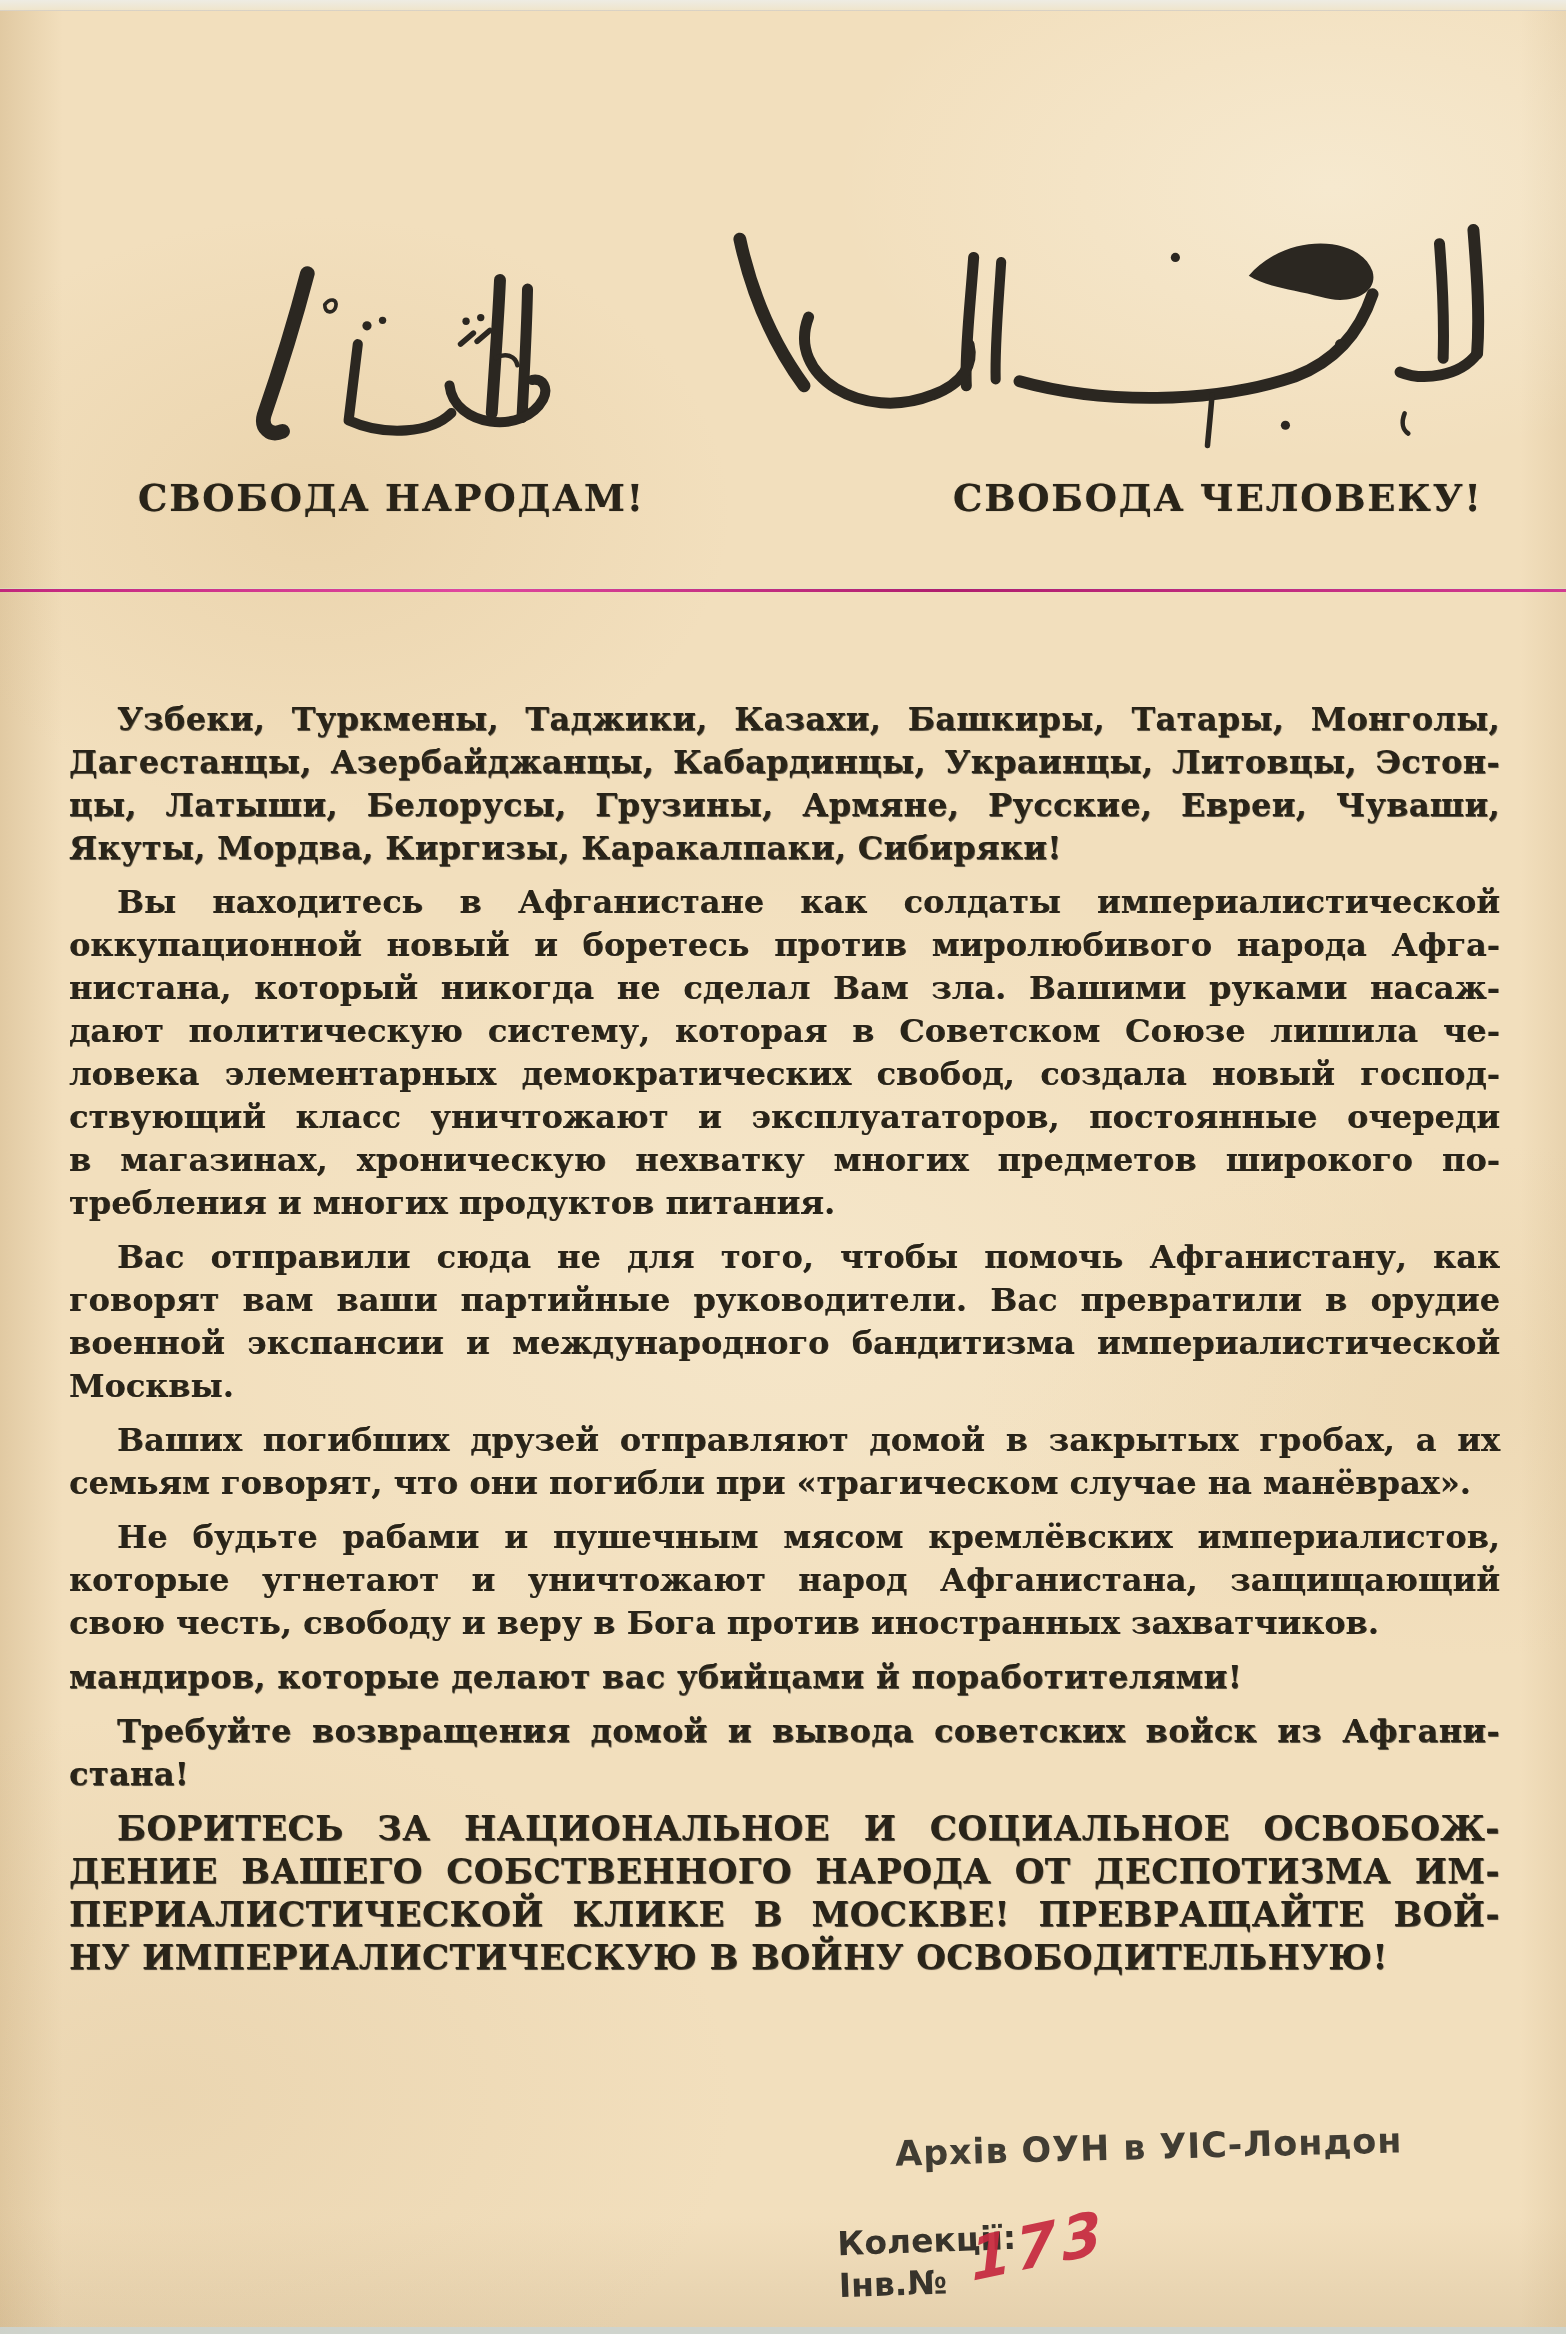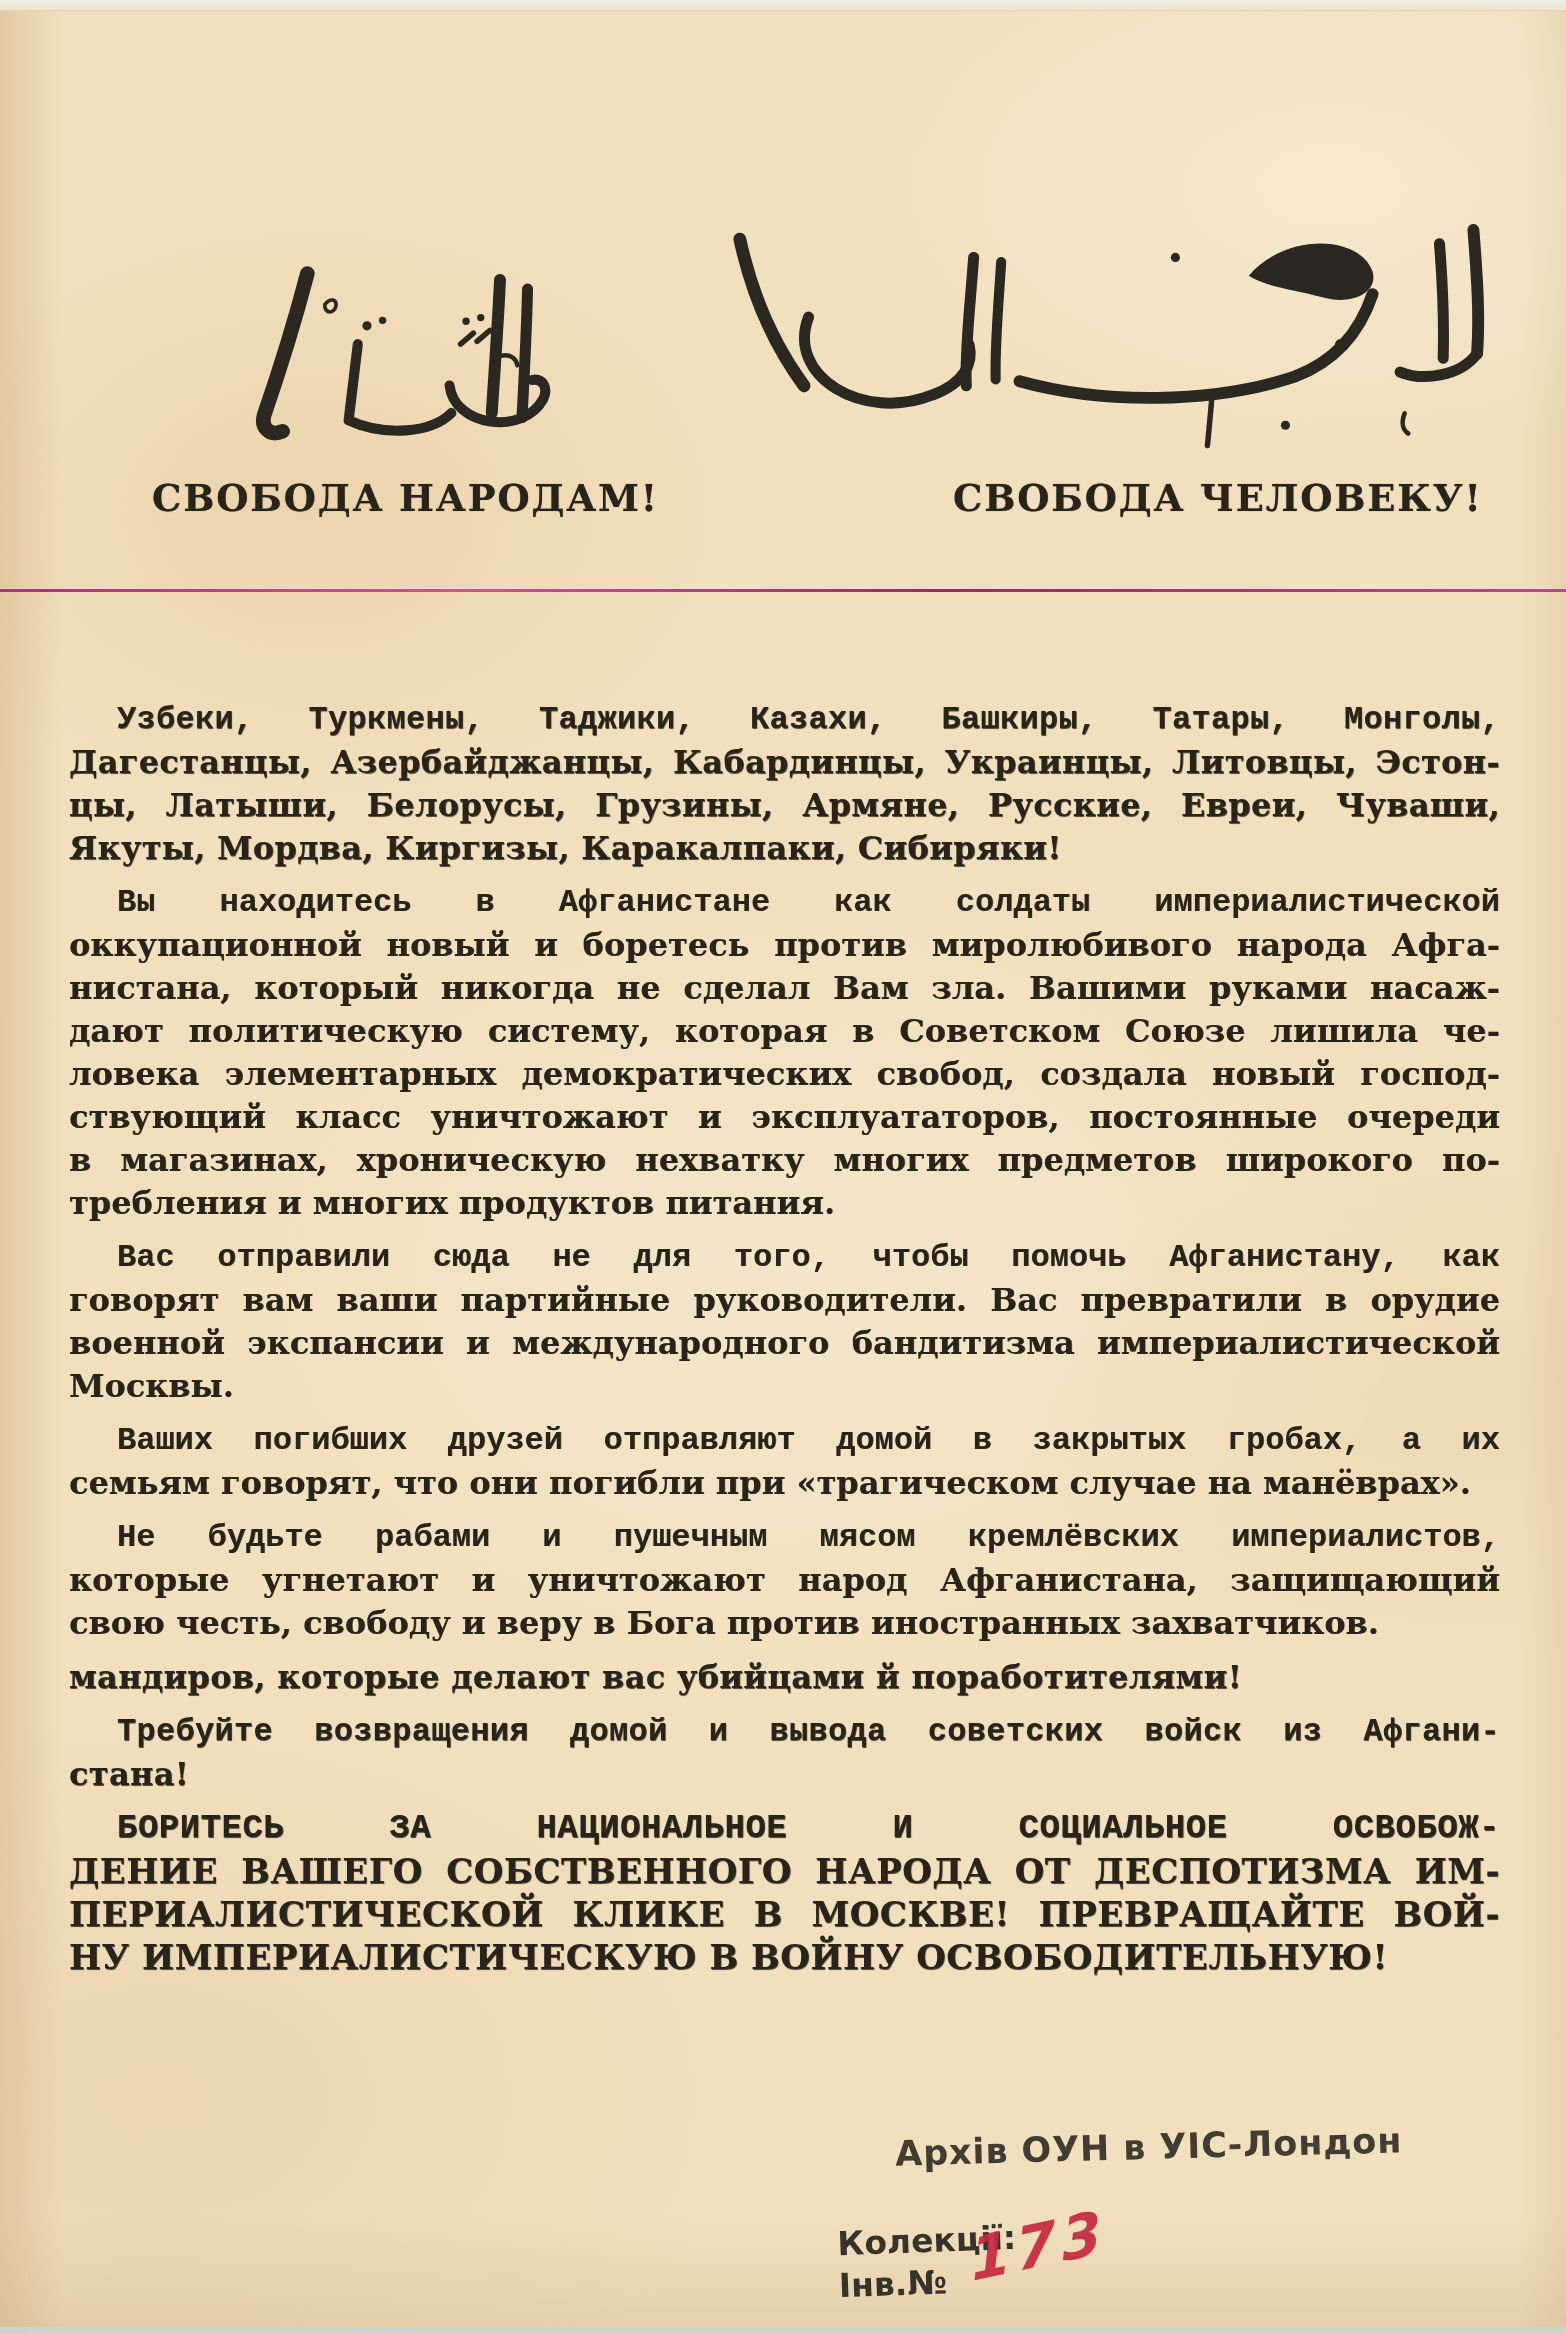--- a/index.html
+++ b/index.html
@@ -29,35 +29,35 @@
   .calligraphy{position:absolute;}
   .calligraphy path, .calligraphy circle{stroke:#2b2721;fill:none;
     stroke-linecap:round;stroke-linejoin:round;}
   .calligraphy .blob{fill:#2b2721;stroke:none;}
   .calligraphy .dot{fill:#2b2721;stroke:none;}
   .cal-left{left:220px;top:257px;}
   .cal-right{left:698px;top:207px;}
   .headline{position:absolute;top:476px;font-size:37px;font-weight:700;
     letter-spacing:1.8px;white-space:nowrap;
     text-shadow:0 0 0.9px rgba(40,34,25,.65);}
-  .headline.left{left:152px;}
+  .headline.left{left:138px;}
   .headline.right{left:953px;}
   .rule{position:absolute;left:0;top:589px;width:100%;height:2.8px;
     background:linear-gradient(90deg,#c2267c,#e0479e 30%,#b01e6e 60%,#d23a90);
     box-shadow:0 -0.9px 0 rgba(210,235,210,.5);}
   .doc-title{position:absolute;left:432px;top:595px;margin:0;font-size:35px;
     font-weight:700;letter-spacing:0.9px;white-space:nowrap;
     text-shadow:0 0 0.9px rgba(40,34,25,.7);}
   .body-text{position:absolute;left:69px;top:698px;width:1431px;
     font-size:32px;line-height:43px;font-weight:700;
     text-shadow:0.4px 0.4px 0.6px rgba(40,34,25,.55);}
   .para + .para{margin-top:11px;}
   .line{text-align:justify;text-align-last:justify;}
   .line.last{text-align-last:left;}
-  .line.first{padding-left:48px;font-family:Liberation Mono, monospace;}
+  .line.first{padding-left:48px;}
   .para.emphasis .line{text-shadow:0.6px 0.6px 0.7px rgba(30,25,18,.75);letter-spacing:0.3px;}
   .para.caps{font-size:34px;}
   .para.caps .line{text-shadow:0.6px 0.6px 0.8px rgba(30,25,18,.8);letter-spacing:0.5px;}
   .archive-note{position:absolute;left:895px;top:2127px;
     font-family:"DejaVu Sans","Liberation Sans",sans-serif;
     font-size:35px;font-weight:700;color:var(--stamp-ink);
     letter-spacing:0.9px;transform:rotate(-1.5deg);opacity:.94;white-space:nowrap;}
   .collection-stamp{position:absolute;left:838px;top:2220px;
     font-family:"DejaVu Sans","Liberation Sans",sans-serif;
     font-size:33px;font-weight:700;color:#2e2b24;transform:rotate(-2deg);

